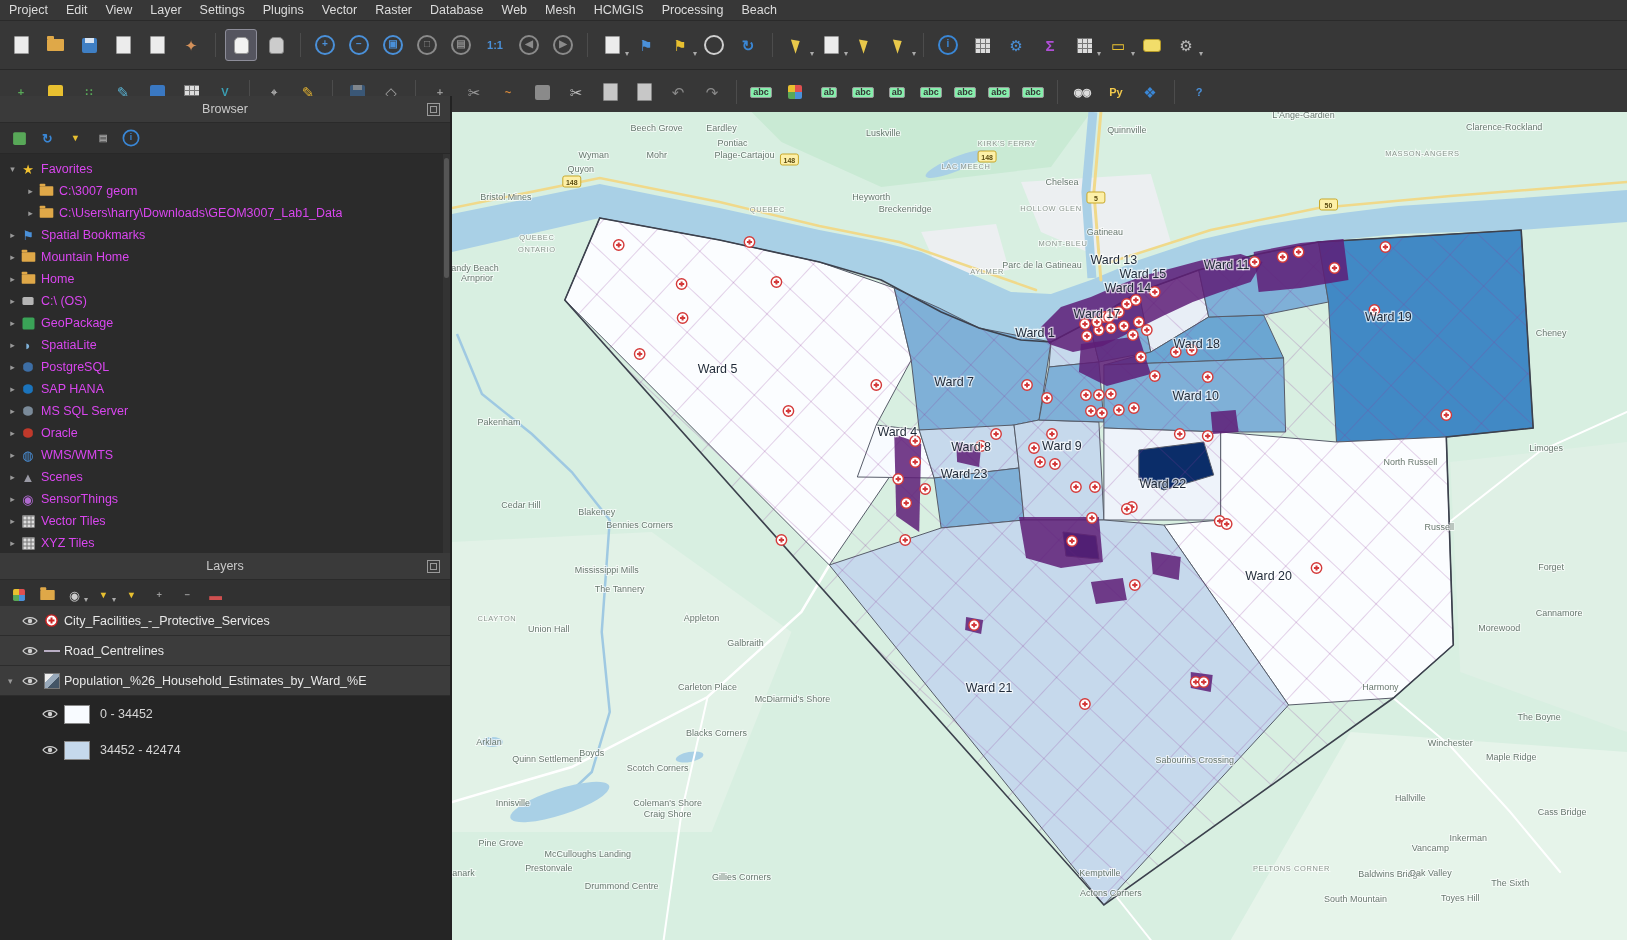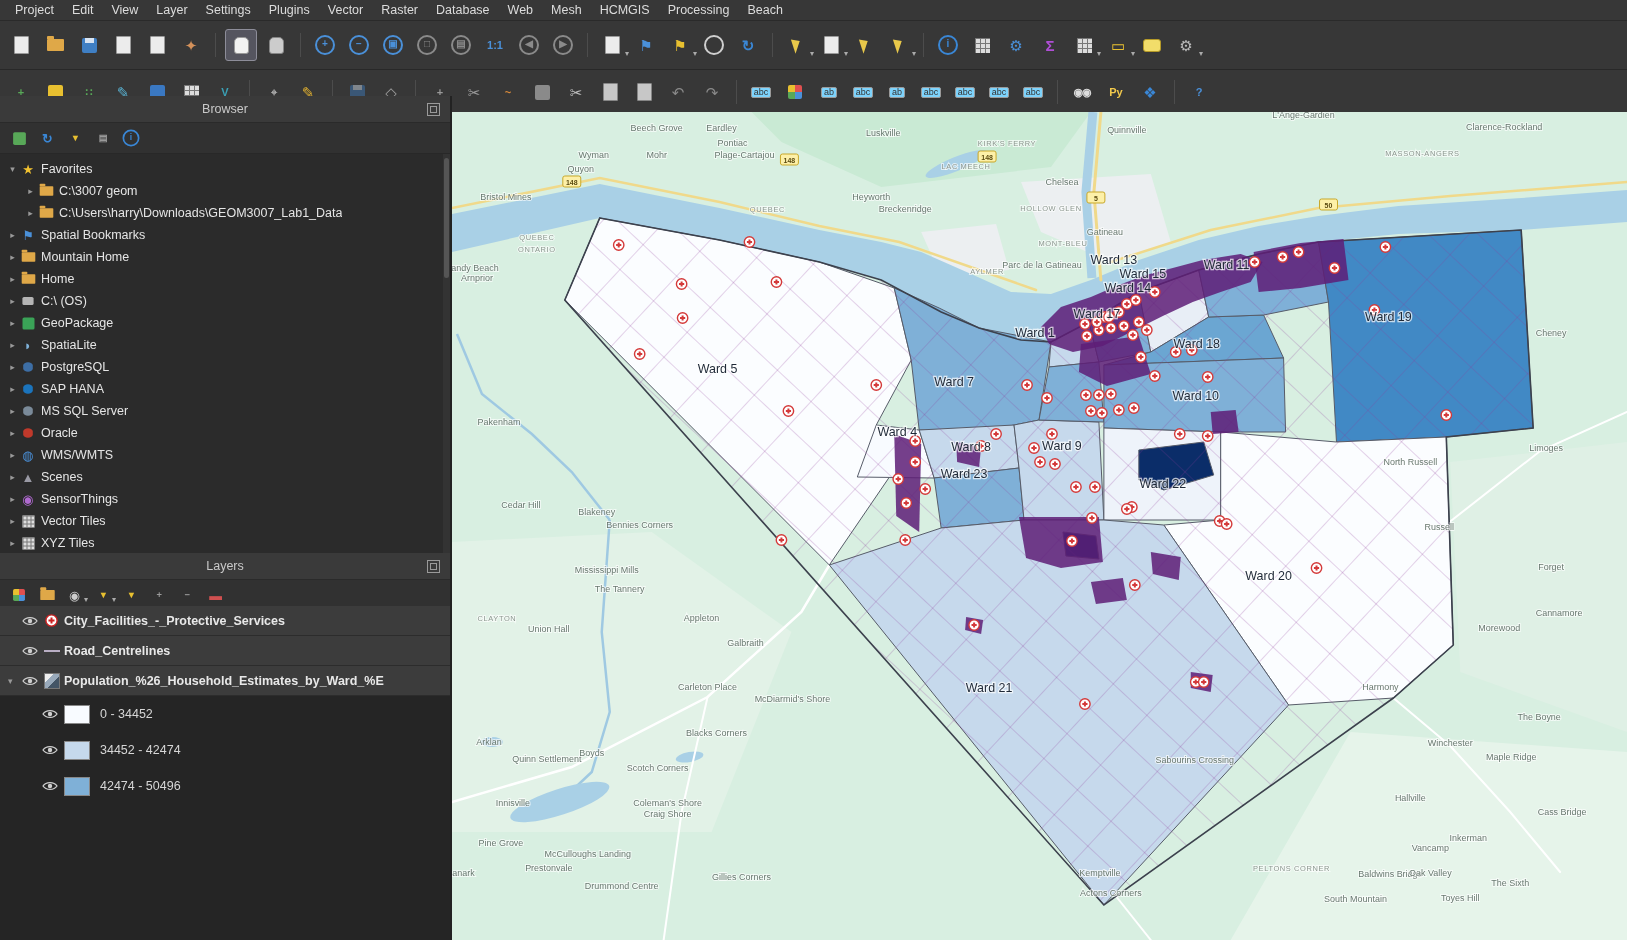--- a/index.html
+++ b/index.html
@@ -1,19 +1,19 @@
 <!DOCTYPE html>
 <html><head>
 <meta charset="utf-8">
 <style>
   html,body{margin:0;padding:0}
   body{width:1627px;height:940px;overflow:hidden;background:#323232;color:#d6d6d6;
        font-family:"Liberation Sans",sans-serif;position:relative;font-size:12px;}
   
-  .menubar{height:20px;display:flex;align-items:center;padding-left:6px;background:#373737;border-bottom:1px solid #2a2a2a}
+  .menubar{height:20px;display:flex;align-items:center;background:#373737;border-bottom:1px solid #2a2a2a}
   .menu-item{padding:2px 9px;font-size:12.5px;color:#dcdcdc;cursor:default}
   
   .toolbar{display:flex;align-items:center;padding:0 6px;gap:4px;background:#373737;border-bottom:1px solid #282828}
   #toolbar-row1{height:48px}
   #toolbar-row2{height:44px}
   .tbtn{width:30px;height:30px;display:flex;align-items:center;justify-content:center;border-radius:3px;position:relative;flex:0 0 auto}
   .tbtn.checked{background:#55555f;border:1px solid #8d8d99}
   .tsep{width:1px;height:24px;background:#4c4c4c;margin:0 5px;flex:0 0 auto}
   .dd::after{content:"▾";font-size:8px;color:#aaa;position:absolute;right:-2px;bottom:2px}
   .gl{display:block;line-height:1}
@@ -22,56 +22,56 @@
   .k-folder .gl::before{content:"";position:absolute;top:-3px;left:0;width:7px;height:3px;background:#dfa848;border-radius:1px 1px 0 0}
   .k-disk .gl{width:15px;height:15px;background:#3f7fc4;border-radius:2px;position:relative}
   .k-disk .gl::before{content:"";position:absolute;top:0;left:3px;right:3px;height:5px;background:#d8e4f2}
   .k-zoom .gl{width:16px;height:16px;border:2px solid currentColor;border-radius:50%;font-size:10px;font-weight:bold;text-align:center;line-height:13px}
   .k-hand .gl{width:13px;height:15px;background:#f2f2f2;border:1px solid #999;border-radius:5px 5px 3px 3px}
   .k-cursor .gl{width:0;height:0;border-left:8px solid currentColor;border-top:4px solid transparent;border-bottom:11px solid transparent;transform:rotate(-18deg)}
   .k-text .gl{font-size:11px;font-weight:bold}
   .k-glyph .gl{font-size:15px}
   .k-sq .gl{width:15px;height:15px;border-radius:2px;background:currentColor}
   .k-grid .gl{width:15px;height:15px;background:linear-gradient(#777 1px,transparent 1px),linear-gradient(90deg,#777 1px,transparent 1px),#ddd;background-size:5px 5px}
-  .k-abc .gl{font-size:9px;font-weight:normal;color:#333;background:#7dd3fc;border:1px solid #9a9a9a;padding:0 2px;border-radius:2px;box-shadow:0 2px 0 currentColor}
+  .k-abc .gl{font-size:9px;font-weight:bold;color:#333;background:#86efac;border:1px solid #9a9a9a;padding:0 2px;border-radius:2px;box-shadow:0 2px 0 currentColor}
   .k-bubble .gl{width:16px;height:11px;background:#f2dd6a;border:1px solid #b59a28;border-radius:3px}
   .k-diagram .gl{width:14px;height:14px;border-radius:2px;background:conic-gradient(#e05050 0 25%,#4a90d9 0 50%,#58a858 0 75%,#e8c030 0)}
   .k-db .gl{width:12px;height:12px;background:currentColor;border-radius:50%/35%}
   .k-drive .gl{width:14px;height:10px;background:#b5b5b5;border-radius:2px}
   
   #left-col{position:absolute;left:0;top:96px;width:450px;bottom:0;background:#2e2e2e;border-right:2px solid #222}
   .panel-header{height:26px;display:flex;align-items:center;justify-content:center;background:#3a3a3a;position:relative;border-bottom:1px solid #2a2a2a}
   .panel-title{font-size:12.5px;color:#c9c9c9}
   .dockbtn{position:absolute;right:10px;top:7px;width:11px;height:11px;border:1px solid #9a9a9a;display:inline-block}
   .dockbtn::before{content:"";position:absolute;inset:2px;border:1px solid #9a9a9a}
   .panel-toolbar{display:flex;align-items:center;gap:6px;padding:2px 8px;height:26px;background:#313131;border-bottom:1px solid #282828}
   .pbtn{width:22px;height:22px;display:flex;align-items:center;justify-content:center;border-radius:2px;position:relative;flex:0 0 auto}
   .pbtn .gl{transform:scale(.85)}
   
   #browser-tree{height:395px;overflow:hidden;background:#2b2b2b;padding-top:4px;position:relative}
   .brow{display:flex;align-items:center;height:22px;padding-left:6px;white-space:nowrap}
   .brow .arrow{width:13px;font-size:9px;color:#9a9a9a;text-align:center;flex:0 0 auto}
   .ti{width:18px;height:16px;display:flex;align-items:center;justify-content:center;flex:0 0 auto;margin-right:4px}
   .ti .gl{transform:scale(.8)}
   .ti.k-glyph .gl{font-size:13px;transform:none}
-  .blabel{font-size:12.5px;color:#e5e5e5;overflow:hidden;text-overflow:clip}
+  .blabel{font-size:12.5px;color:#d946ef;overflow:hidden;text-overflow:clip}
   .vscroll{position:absolute;right:0;top:0;bottom:0;width:7px;background:#333}
   .vscroll .thumb{position:absolute;top:4px;left:1px;width:5px;height:120px;background:#555;border-radius:3px}
   
   #layers-tree{background:#252525;position:absolute;top:53px;bottom:0;left:0;right:0;overflow:hidden}
   .lrow{display:flex;align-items:center}
   .lrow.top{height:29px;background:#3c3c3c;border-bottom:1px solid #2c2c2c;padding-left:8px}
   .lrow.cls{height:36px;padding-left:42px}
   .lrow .exp{width:14px;font-size:9px;color:#9a9a9a;flex:0 0 auto}
   .eye{width:22px;display:flex;align-items:center;flex:0 0 auto}
   .lyr-ic{width:20px;display:flex;align-items:center;flex:0 0 auto}
   .lineic{width:16px;height:2px;background:#b9aec4;display:inline-block}
   .thumbic{width:14px;height:14px;background:linear-gradient(135deg,#eee 0 30%,#9ab 30% 60%,#456 60%);border:1px solid #777;display:inline-block}
   .lname{font-size:12.5px;color:#e8e8e8;white-space:nowrap;overflow:hidden}
-  .lname.bold{font-weight:bold}
+  .lname.bold{font-weight:normal}
   .swatch{width:24px;height:17px;border:1px solid #888;margin-right:10px;flex:0 0 auto}
   .clabel{font-size:12.5px;color:#d6d6d6}
   
   #map-wrap{position:absolute;left:452px;top:112px;right:0;bottom:0;background:#d8efe1;overflow:hidden}
   #map-svg{display:block;width:100%;height:100%}
   .wlabel{font:12.5px "Liberation Sans",sans-serif;fill:#1f2937;text-anchor:middle;paint-order:stroke;stroke:rgba(255,255,255,.7);stroke-width:2.5px}
   .plabel{font:9px "Liberation Sans",sans-serif;fill:#68786f;text-anchor:middle;paint-order:stroke;stroke:rgba(255,255,255,.65);stroke-width:2px}
   .plabel.caps{font-size:7.5px;letter-spacing:.6px;fill:#8b968e}
   .shield-txt{font:bold 7px "Liberation Sans",sans-serif;fill:#5a4a10;text-anchor:middle}
 </style>
@@ -580,30 +580,20 @@
             <span class="eye">
               <svg width="16" height="12" viewBox="0 0 16 12">
                 <path d="M1 6 C4 1.5 12 1.5 15 6 C12 10.5 4 10.5 1 6 Z" fill="none" stroke="#cfcfcf" stroke-width="1.3"></path>
                 <circle cx="8" cy="6" r="2.2" fill="#cfcfcf"></circle>
               </svg>
             </span>
             <span class="swatch" style="background:#c6d9ec"></span>
             <span class="clabel">34452 - 42474</span>
           </div>
 
-          <div class="lrow cls">
-            <span class="eye">
-              <svg width="16" height="12" viewBox="0 0 16 12">
-                <path d="M1 6 C4 1.5 12 1.5 15 6 C12 10.5 4 10.5 1 6 Z" fill="none" stroke="#cfcfcf" stroke-width="1.3"></path>
-                <circle cx="8" cy="6" r="2.2" fill="#cfcfcf"></circle>
-              </svg>
-            </span>
-            <span class="swatch" style="background:#7fb0d7"></span>
-            <span class="clabel">42474 - 50496</span>
-          </div>
 
 
         </div>
     </div>
   </div>
 </div>
 
 <div id="map-wrap" style="background: rgb(216, 239, 225);">
   <svg id="map-svg" viewBox="0 0 1177 828" preserveAspectRatio="none">
     <defs>

